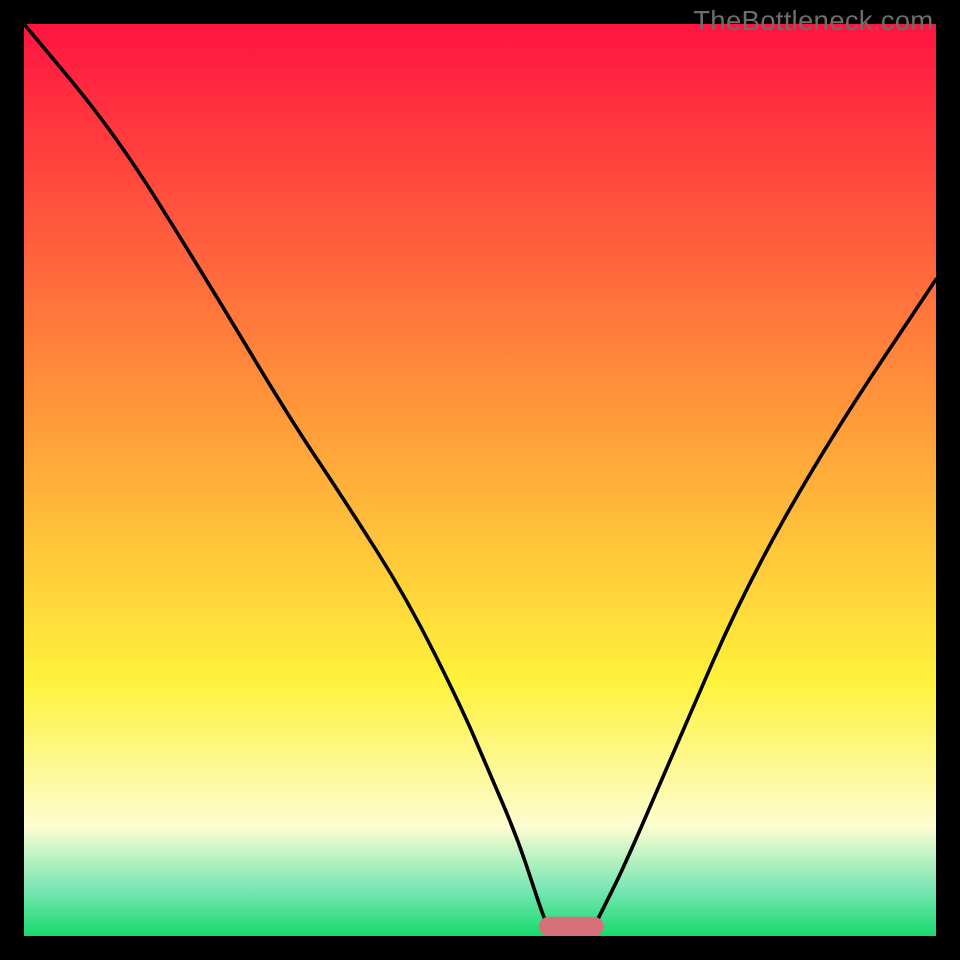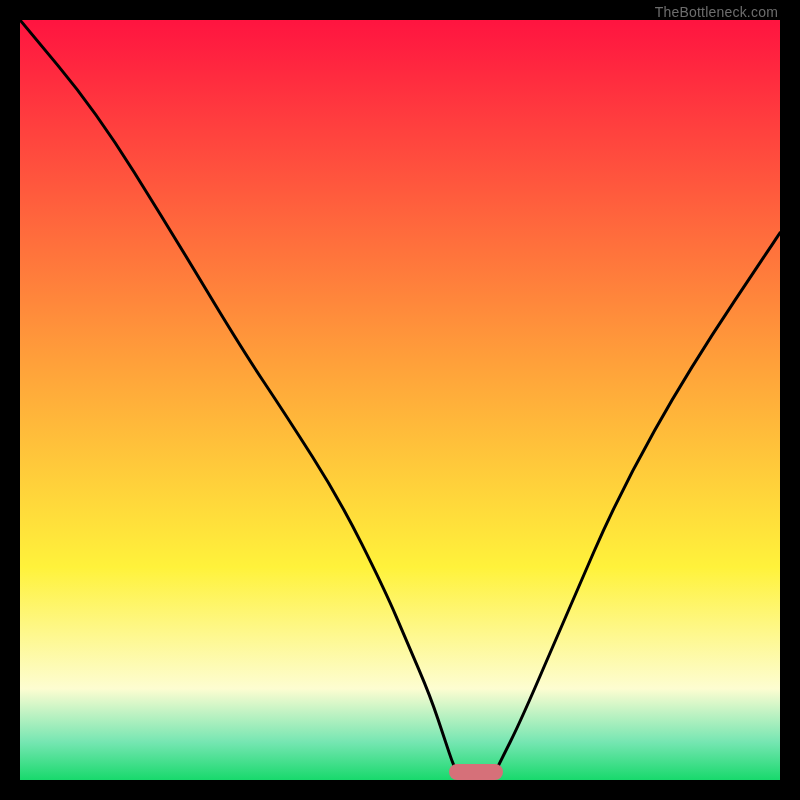--- a/index.html
+++ b/index.html
@@ -22,21 +22,21 @@
     top: 20px;
     width: 760px;
     height: 760px;
     overflow: hidden;
   }
   .watermark {
     position: absolute;
     top: 4px;
     right: 22px;
     font-family: Arial, Helvetica, sans-serif;
-    font-size: 14px;
+    font-size: 23px;
     font-weight: 500;
     color: #6d6d6d;
     letter-spacing: 0.2px;
   }
   .grad {
     position: absolute;
     left: 0; right: 0;
   }
   .marker {
     position: absolute;

